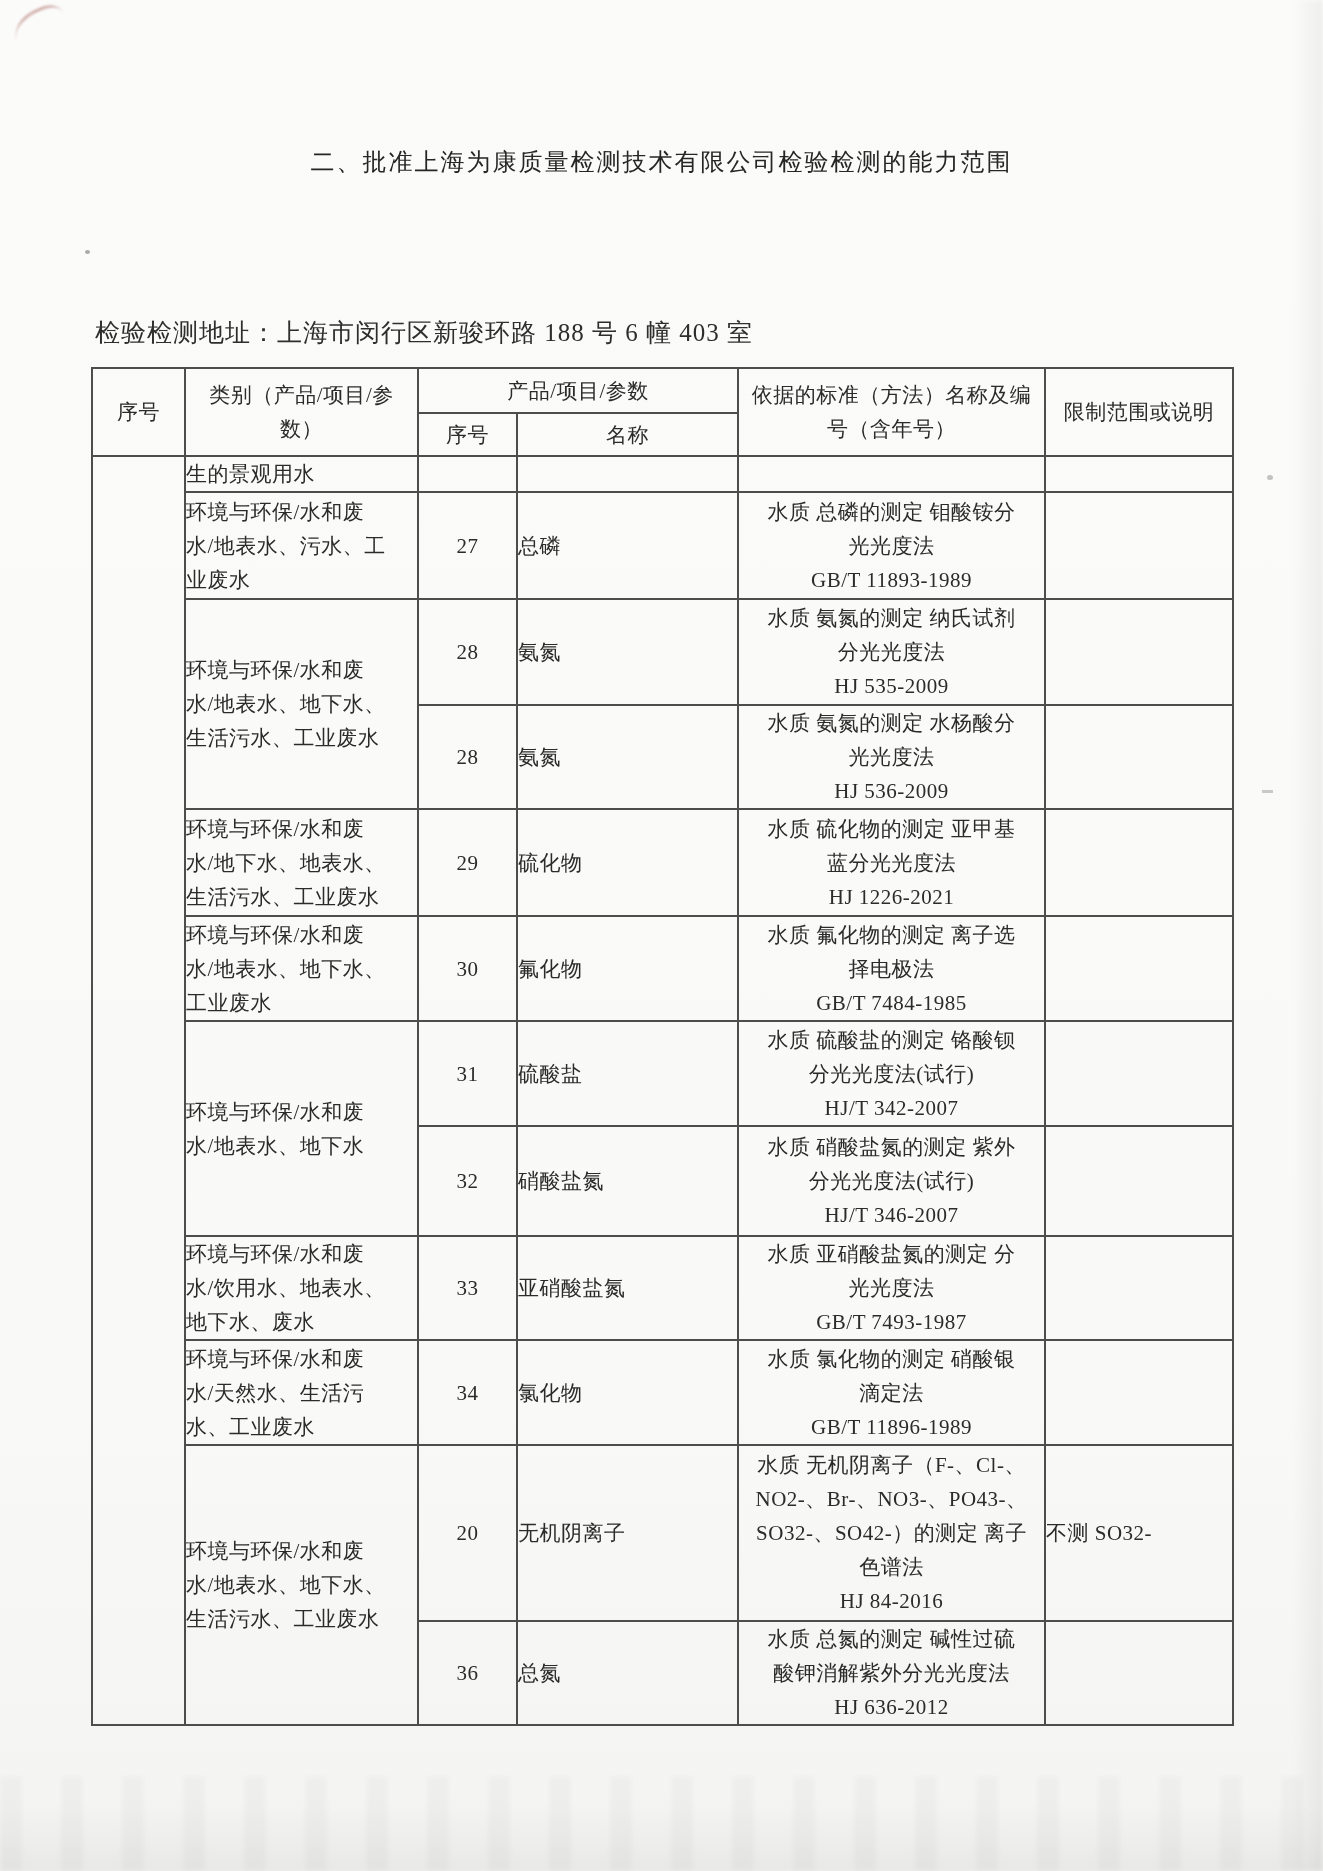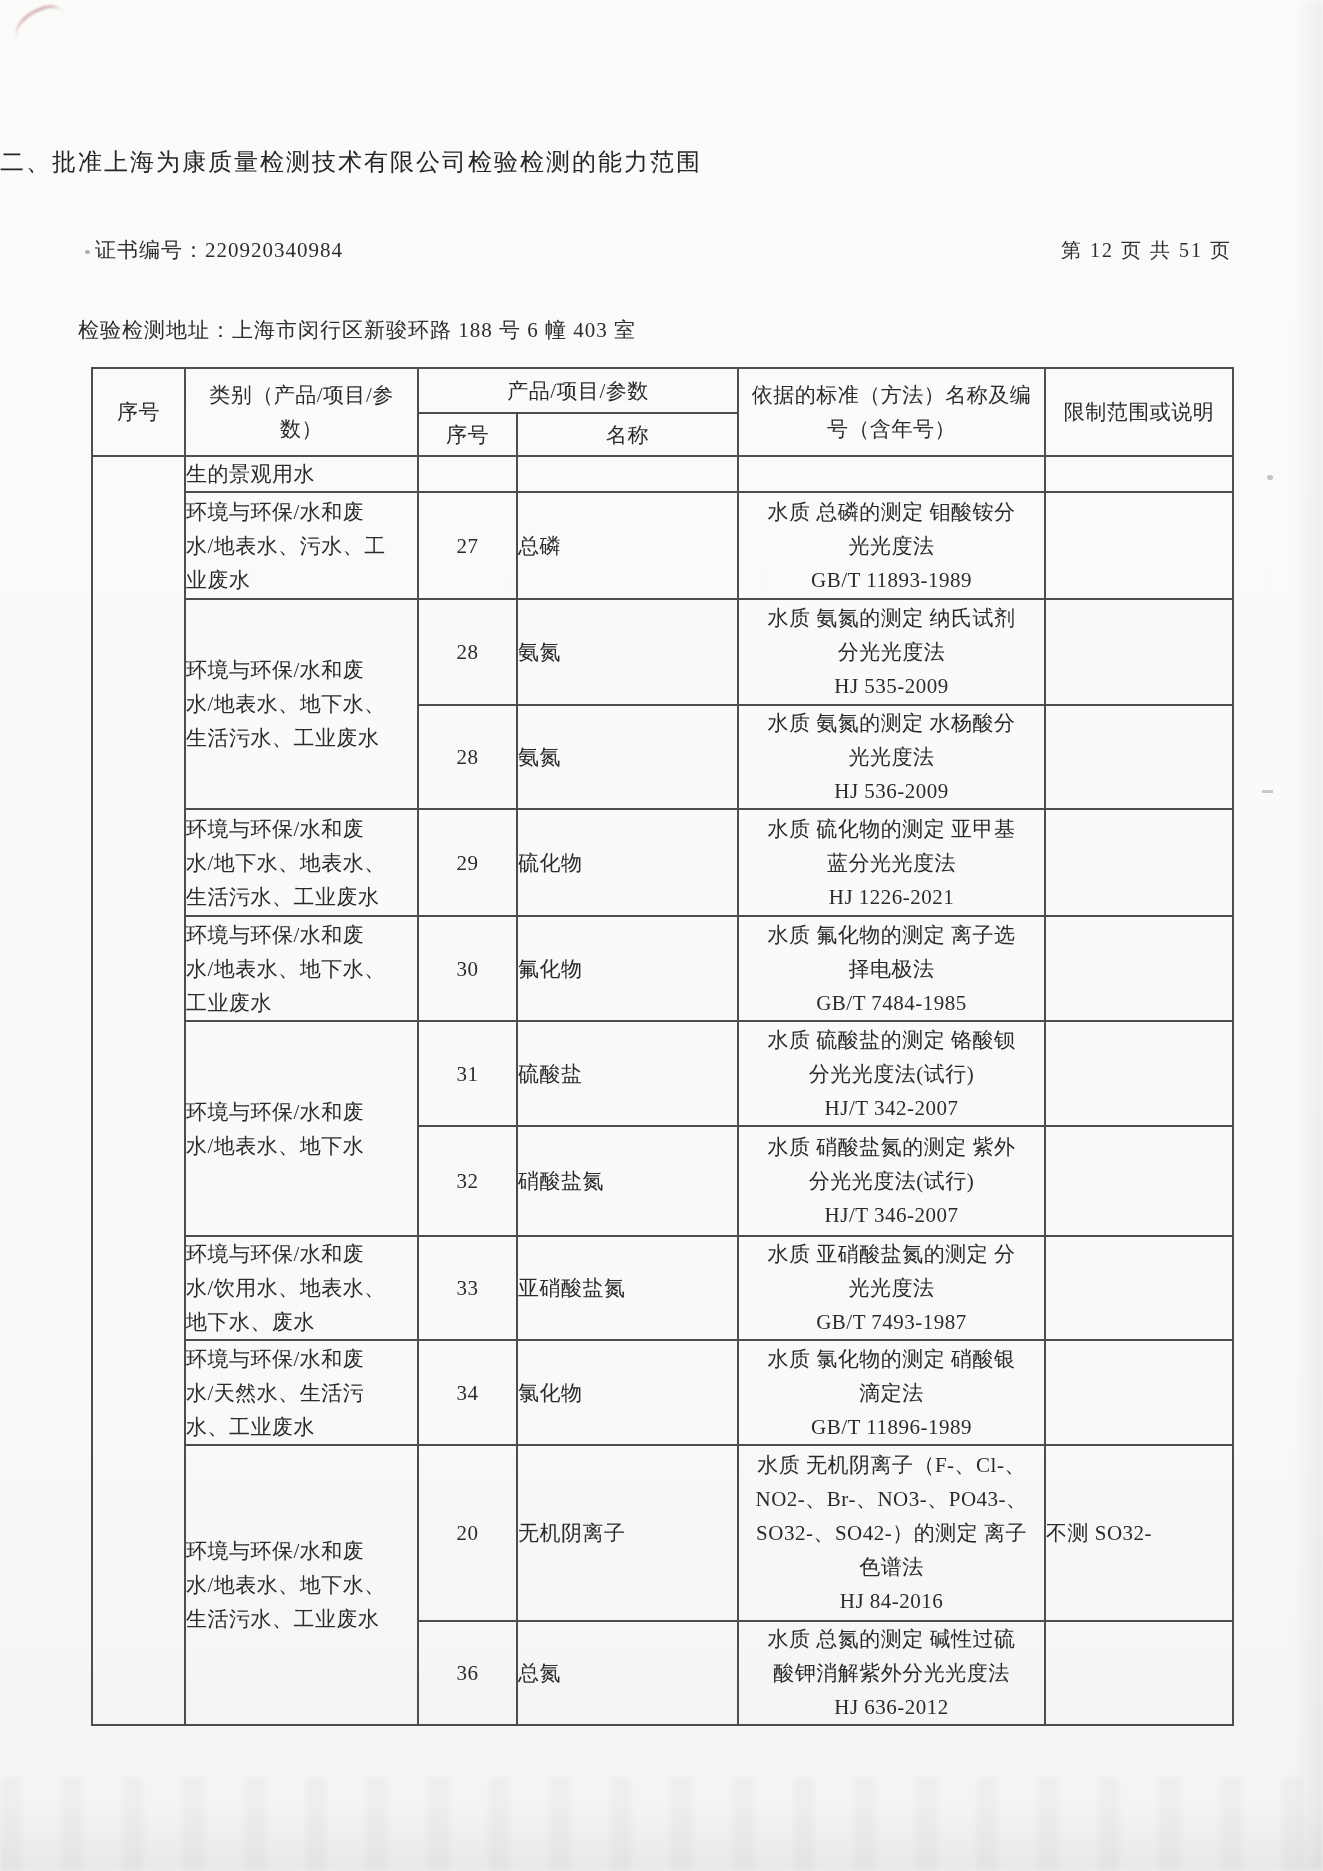--- a/index.html
+++ b/index.html
@@ -18,27 +18,27 @@
   .dot-b{position:absolute;top:475px;left:1267px;width:6px;height:5px;background:rgba(90,90,90,.35);border-radius:50%;filter:blur(.5px);}
   .dash-a{position:absolute;top:790px;left:1262px;width:11px;height:3px;background:rgba(90,90,90,.30);filter:blur(.5px);}
   .band-bottom{position:absolute;left:0;right:0;bottom:0;height:95px;opacity:.55;
     background:
       repeating-linear-gradient(90deg,rgba(0,0,0,.045) 0 22px,rgba(0,0,0,0) 22px 61px),
       linear-gradient(0deg,rgba(0,0,0,.05),rgba(0,0,0,0) 70%);
     filter:blur(2px);}
   .band-right{position:absolute;top:0;bottom:0;right:0;width:30px;
     background:linear-gradient(to right,rgba(0,0,0,0),rgba(0,0,0,.05));filter:blur(2px);}
   
-  .title{position:absolute;top:146px;left:0;width:100%;margin:0;text-align:left;
+  .title{position:absolute;top:146px;left:0;width:100%;margin:0;text-align:center;
     font-size:24px;font-weight:normal;letter-spacing:2px;color:#262626;}
   .cert-row{position:absolute;top:236px;left:95px;width:1137px;display:flex;
     justify-content:space-between;align-items:baseline;}
   .cert-no{font-size:21px;letter-spacing:1px;}
   .page-info{font-size:20px;letter-spacing:2px;}
-  .address{position:absolute;top:316px;left:78px;font-size:21px;letter-spacing:1px;}
+  .address{position:absolute;top:316px;left:95px;font-size:25px;letter-spacing:1px;}
   
   table.cap{position:absolute;top:367px;left:91px;width:1141px;
     border-collapse:collapse;table-layout:fixed;padding-left:48px;}
   table.cap td{border:2px solid #4d4d4d;font-size:21px;line-height:34px;
     padding:0;vertical-align:middle;color:#2b2b2b;letter-spacing:.5px;
     overflow:hidden;}
   td.center{text-align:center;}
   td.cat{padding-left:13px;padding-right:4px;text-align:left;}
   td.name{padding-left:18px;text-align:left;}
   td.std{padding-left:12px;padding-right:4px;text-align:center;}
@@ -52,24 +52,20 @@
 
   <div class="mark-red"></div>
   <div class="dot-a"></div>
   <div class="dot-b"></div>
   <div class="dash-a"></div>
   <div class="band-bottom"></div>
   <div class="band-right"></div>
 
   <h1 class="title">二、批准上海为康质量检测技术有限公司检验检测的能力范围</h1>
 
-  <div class="cert-row">
-    <span class="cert-no">证书编号：220920340984</span>
-    <span class="page-info">第 12 页 共 51 页</span>
-  </div>
 
   <div class="address">检验检测地址：上海市闵行区新骏环路 188 号 6 幢 403 室</div>
 
   <table class="cap">
     <colgroup>
       <col style="width:93px">
         <col style="width:233px">
         <col style="width:99px">
       <col style="width:221px">
         <col style="width:307px">

